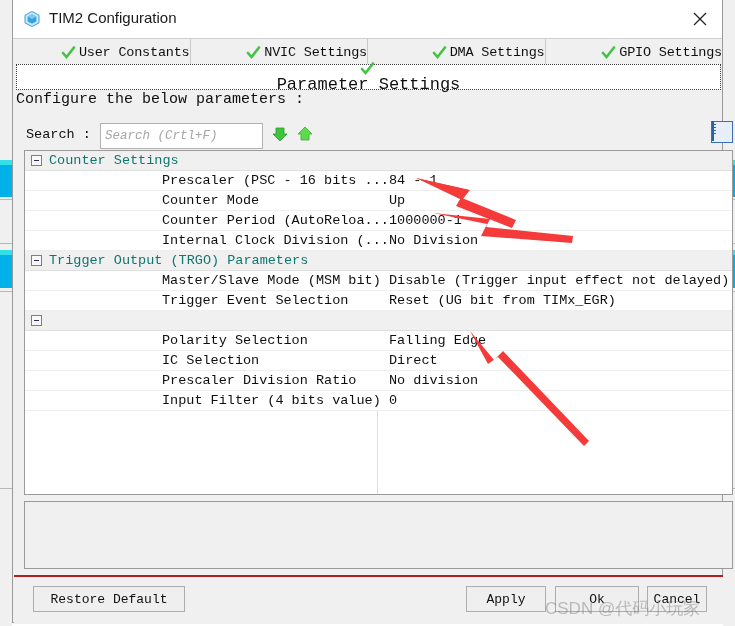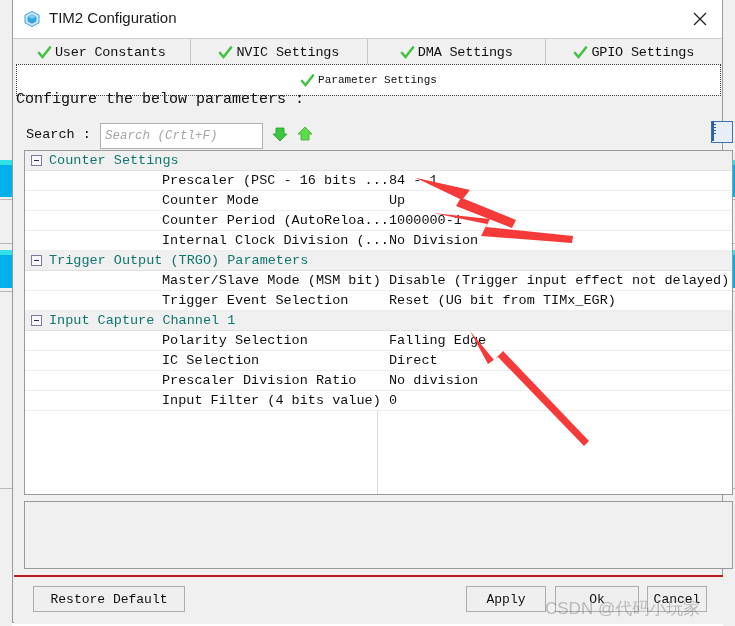--- a/index.html
+++ b/index.html
@@ -59,41 +59,42 @@
   .tabstrip {
     position: absolute; left: 0; top: 38px;
     width: 100%; height: 27px;
     background: #f0f0f0;
     border-top: 1px solid #d0d0d0;
     box-sizing: border-box;
     display: flex;
   }
   .tab {
     flex: 1 1 0;
-    display: flex; align-items: center; justify-content: center;
+    display: flex; align-items: center; justify-content: flex-end;
     font-size: 13.5px;
     color: #0f0f0f;
     border-right: 1px solid #c8c8c8;
     background: #f0f0f0;
     box-sizing: border-box;
     white-space: nowrap;
     letter-spacing: -0.2px;
     cursor: pointer;
   }
   .tab:last-child { border-right: none; }
   .tabrow2 {
     position: absolute; left: 3px; top: 64px;
-    width: 705px; height: 32px;
+    width: 705px; height: 26px;
     box-sizing: border-box;
     border: 1px dotted #3a3a3a;
     background: #ffffff;
     display: flex; align-items: center; justify-content: center;
-    font-size: 11px;
+    font-size: 17px;
     color: #0f0f0f;
     cursor: pointer;
+    flex-direction: column;
   }
   .check {
     display: inline-block;
     width: 15px; height: 14px;
     margin-right: 3px;
     position: relative;
     top: 1px;
   }
 
   
@@ -403,21 +404,20 @@
         <span class="param-name">Master/Slave Mode (MSM bit)</span>
         <span class="param-value">Disable (Trigger input effect not delayed)</span>
       </div>
       <div class="row param">
         <span class="param-name">Trigger Event Selection</span>
         <span class="param-value">Reset (UG bit from TIMx_EGR)</span>
       </div>
 
       <div class="row group">
         <span class="expander"></span>
-        <span class="group-label">Input Capture Channel 1</span>
       </div>
       <div class="row param">
         <span class="param-name">Polarity Selection</span>
         <span class="param-value">Falling Edge</span>
       </div>
       <div class="row param">
         <span class="param-name">IC Selection</span>
         <span class="param-value">Direct</span>
       </div>
       <div class="row param">

